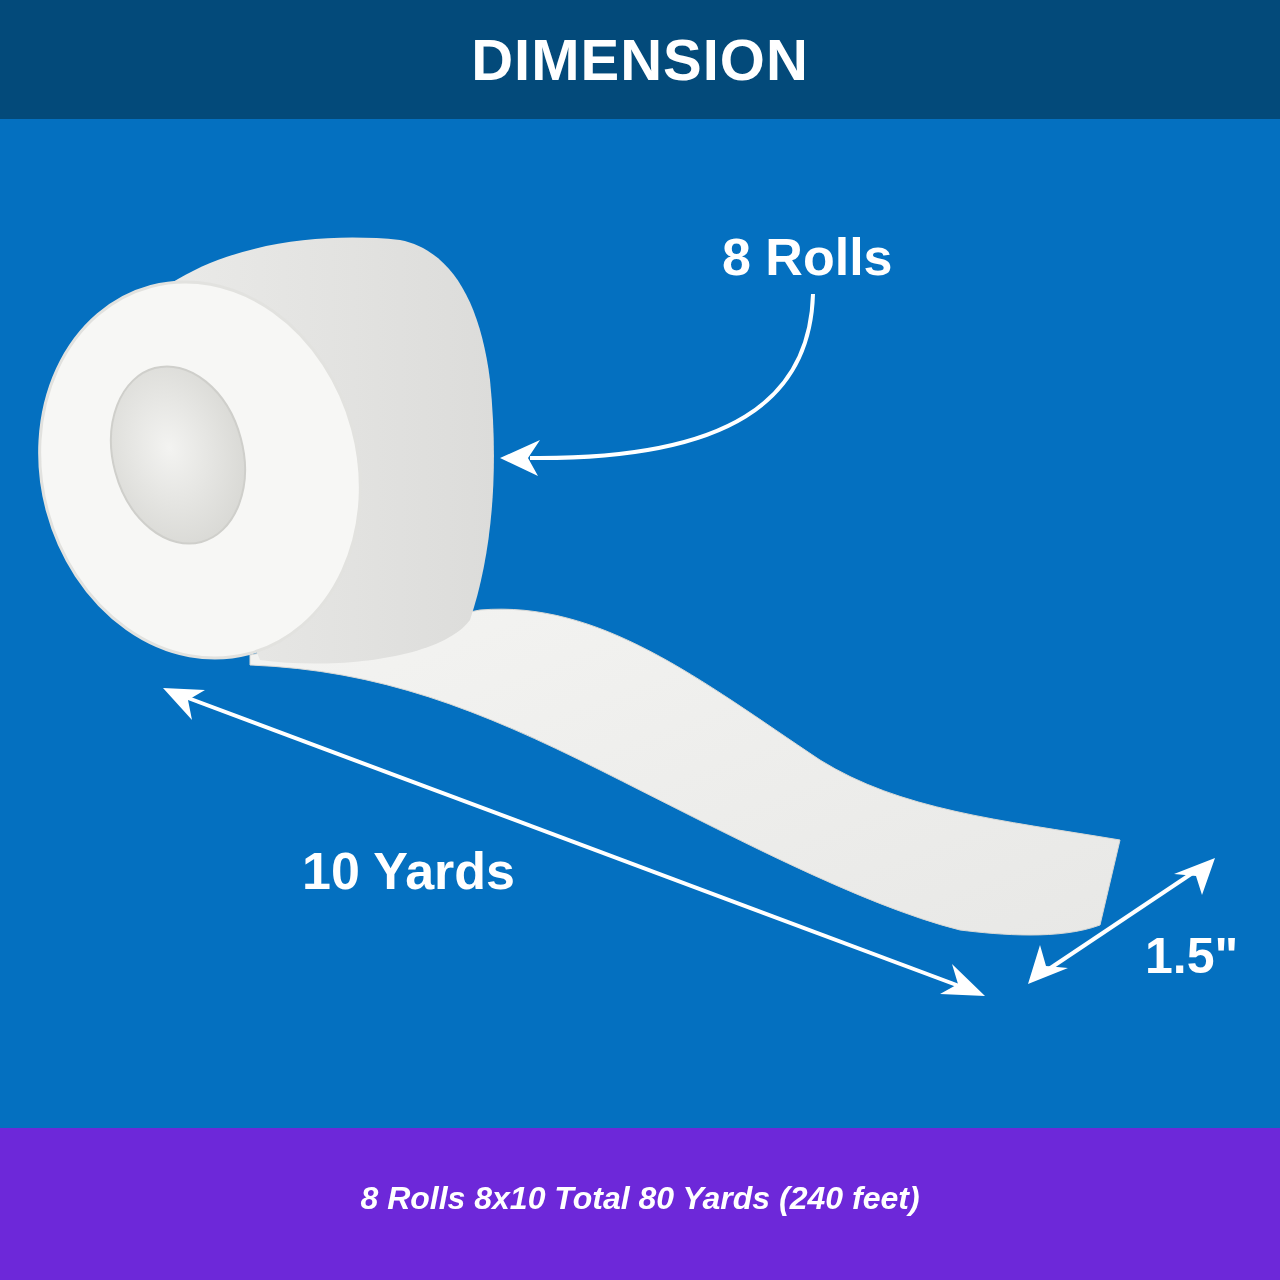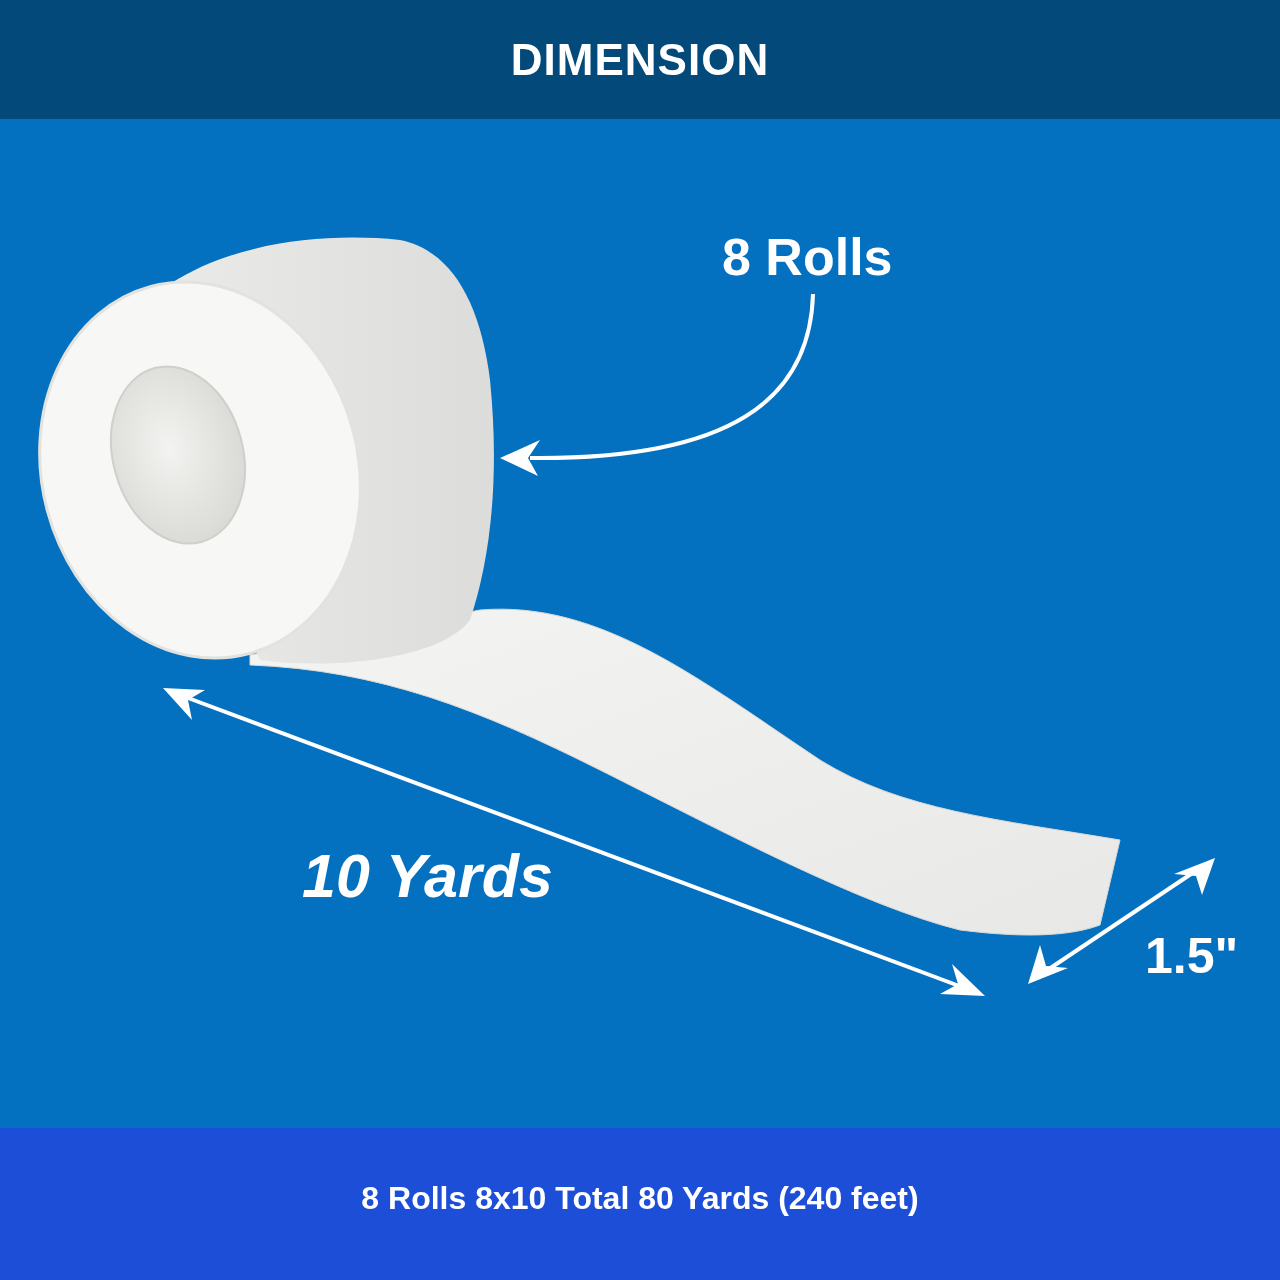--- a/index.html
+++ b/index.html
@@ -7,36 +7,36 @@
       width: 1280px; height: 1280px; position: relative; overflow: hidden;
       background: #0470c0;
       font-family: "Liberation Sans", "DejaVu Sans", sans-serif;
     }
     .header {
       position: absolute; left: 0; top: 0; width: 1280px; height: 119px;
       background: #034a7a;
       display: flex; align-items: center; justify-content: center;
     }
     .header-title {
-      color: #ffffff; font-size: 44px; font-weight: 700; letter-spacing: 1px;
+      color: #ffffff; font-size: 58px; font-weight: 700; letter-spacing: 1px;
     }
     .footer {
       position: absolute; left: 0; top: 1128px; width: 1280px; height: 152px;
-      background: #1d4ed8;
-      display: flex; align-items: center; justify-content: center;
+      background: #6d28d9;
+      display: flex; align-items: center; justify-content: center; font-style: italic;
     }
     .footer-text {
       color: #ffffff; font-size: 32px; font-weight: 700; margin-top: -12px;
     }
     .stage { position: absolute; left: 0; top: 119px; width: 1092px; height: 1009px; }
     .label {
       position: absolute; color: #ffffff; font-weight: 700; white-space: nowrap;
     }
     .label-rolls { left: 722px; top: 108px; font-size: 52px; }
-    .label-yards { left: 302px; top: 722px; font-size: 61px; font-style: italic; }
+    .label-yards { left: 302px; top: 722px; font-size: 52px; }
     .label-width { left: 1145px; top: 808px; font-size: 50px; }
     svg.art { position: absolute; left: 0; top: 0; }
   </style>
 </head>
 <body>
 
 <div class="header">
   <span class="header-title">DIMENSION</span>
 </div>
 

